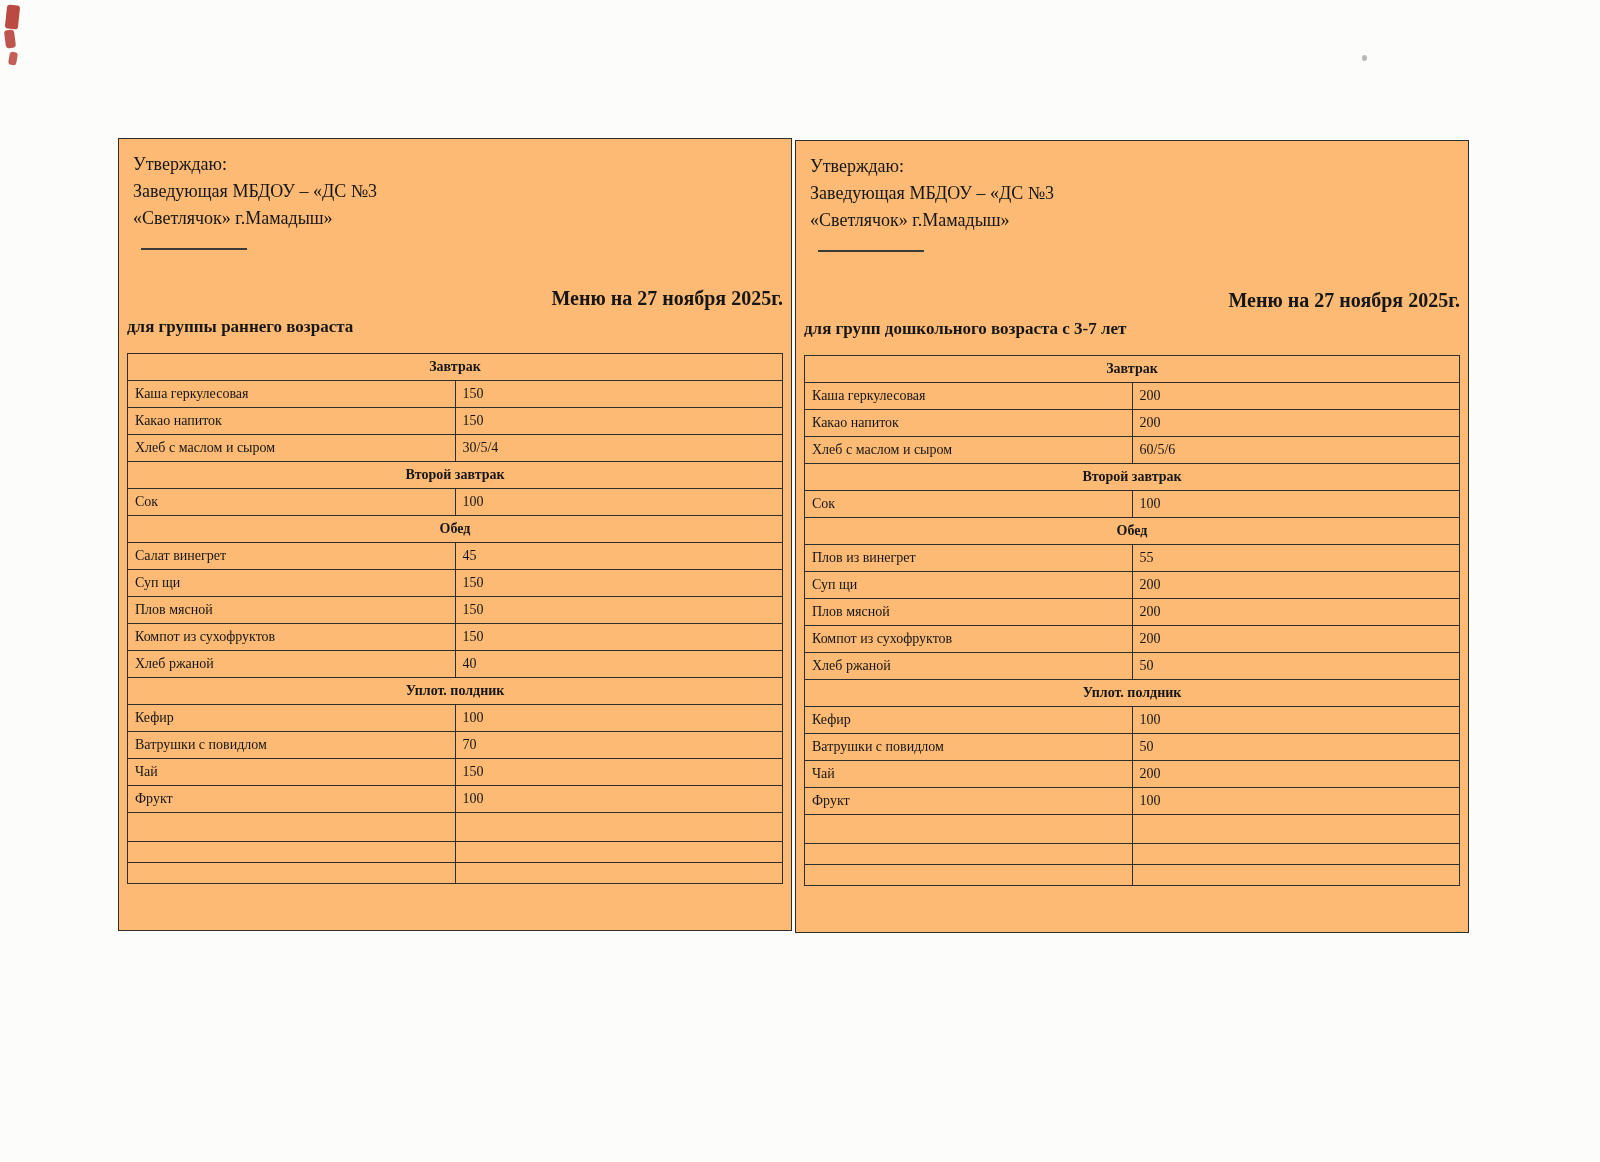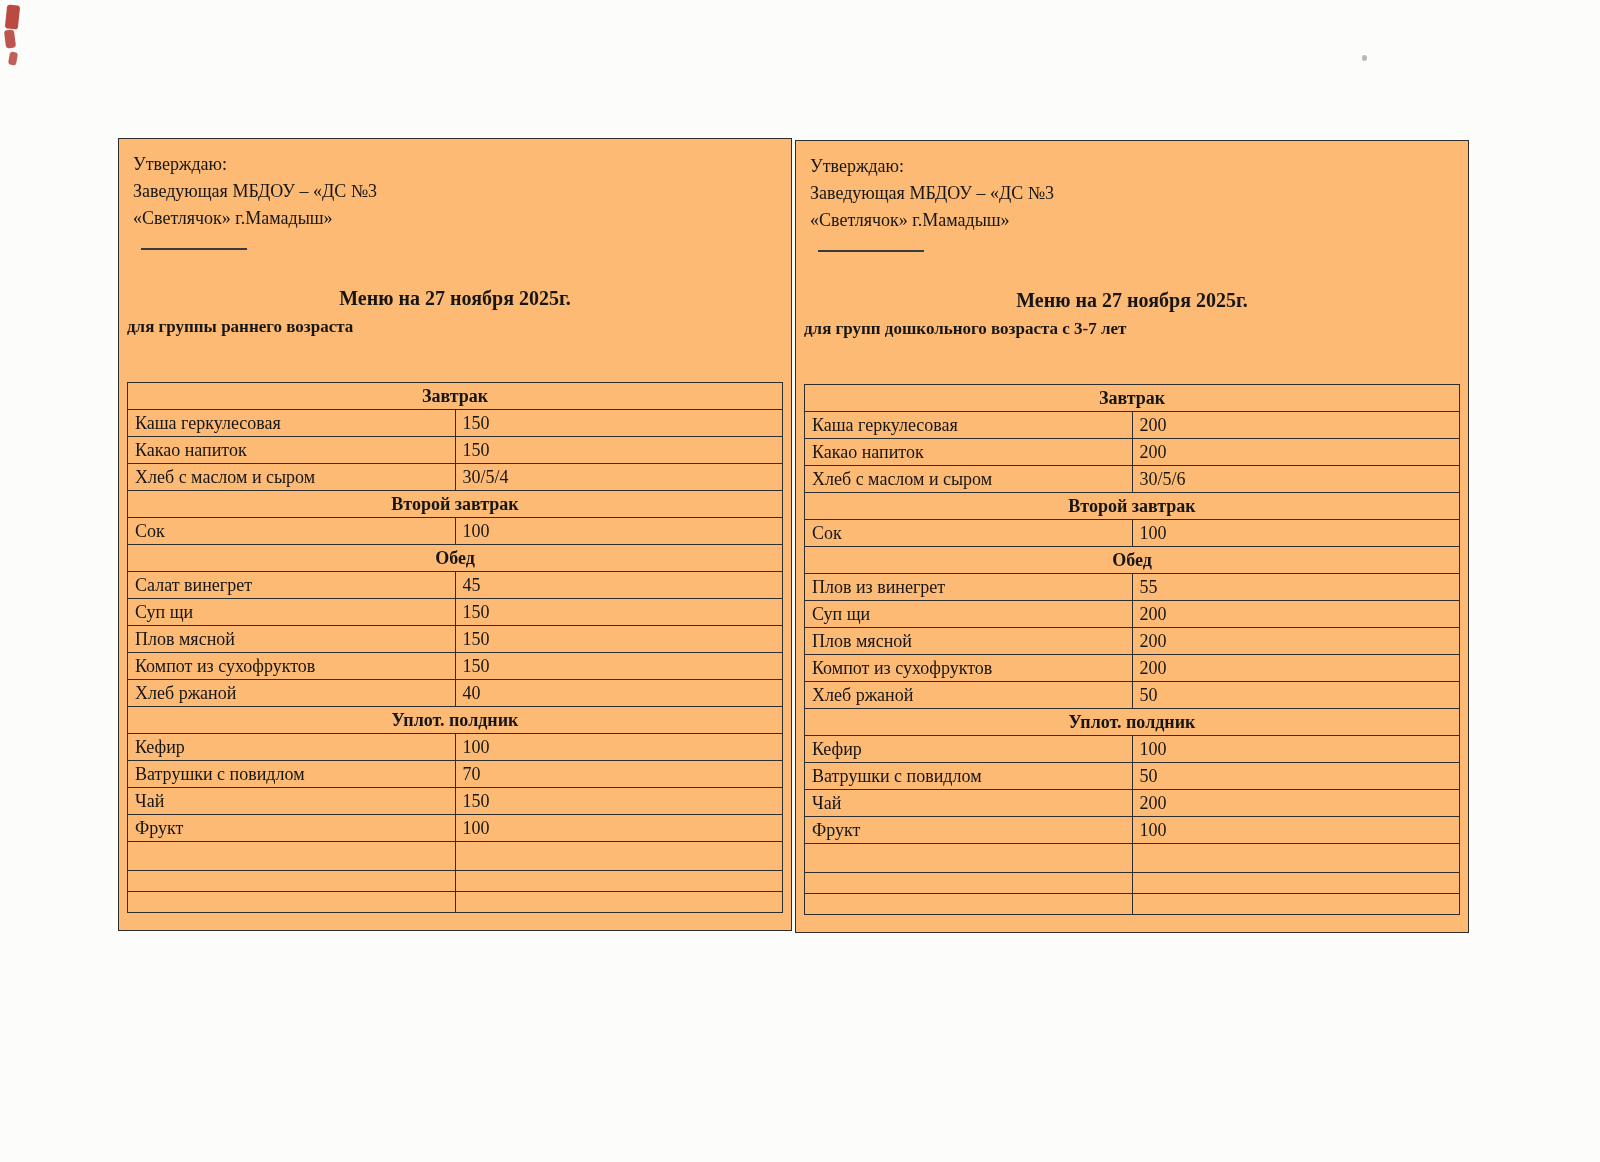--- a/index.html
+++ b/index.html
@@ -33,37 +33,37 @@
     line-height:27px;
     padding:2px 0 0 6px;
   }
   .sig-line {
     width:106px;
     border-bottom:2px solid #3a3a3a;
     margin:16px 0 0 14px;
     height:0;
   }
   .menu-title {
-    text-align:center;
+    text-align:right;
     font-weight:bold;
     font-size:20px;
     line-height:24px;
     margin-top:36px;
   }
   .menu-subtitle {
     font-weight:bold;
     font-size:17px;
     line-height:21px;
     margin-top:6px;
   }
   table.menu-table {
     width:100%;
     border-collapse:collapse;
-    margin-top:45px;
-    font-size:18px;
+    margin-top:16px;
+    font-size:14px;
     table-layout:fixed;
     padding-left:48px;
   }
   table.menu-table td {
     border:1px solid #2e2e2e;
     height:26px;
     line-height:26px;
     padding:0 7px;
     overflow:hidden;
     white-space:nowrap;
@@ -195,21 +195,21 @@
           <tr>
             <td class="dish">Каша геркулесовая</td>
             <td class="amount">200</td>
           </tr>
           <tr>
             <td class="dish">Какао напиток</td>
             <td class="amount">200</td>
           </tr>
           <tr>
             <td class="dish">Хлеб с маслом и сыром</td>
-            <td class="amount">30/5/6</td>
+            <td class="amount">60/5/6</td>
           </tr>
           <tr>
             <td colspan="2" class="section-header">Второй завтрак</td>
           </tr>
           <tr>
             <td class="dish">Сок</td>
             <td class="amount">100</td>
           </tr>
           <tr>
             <td colspan="2" class="section-header">Обед</td>

